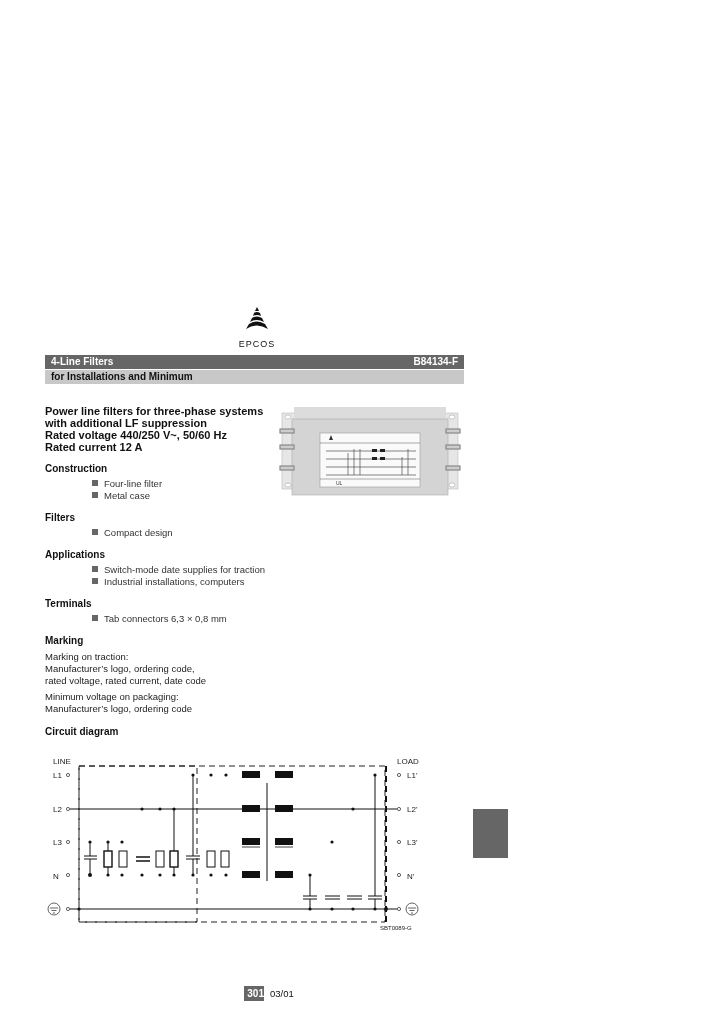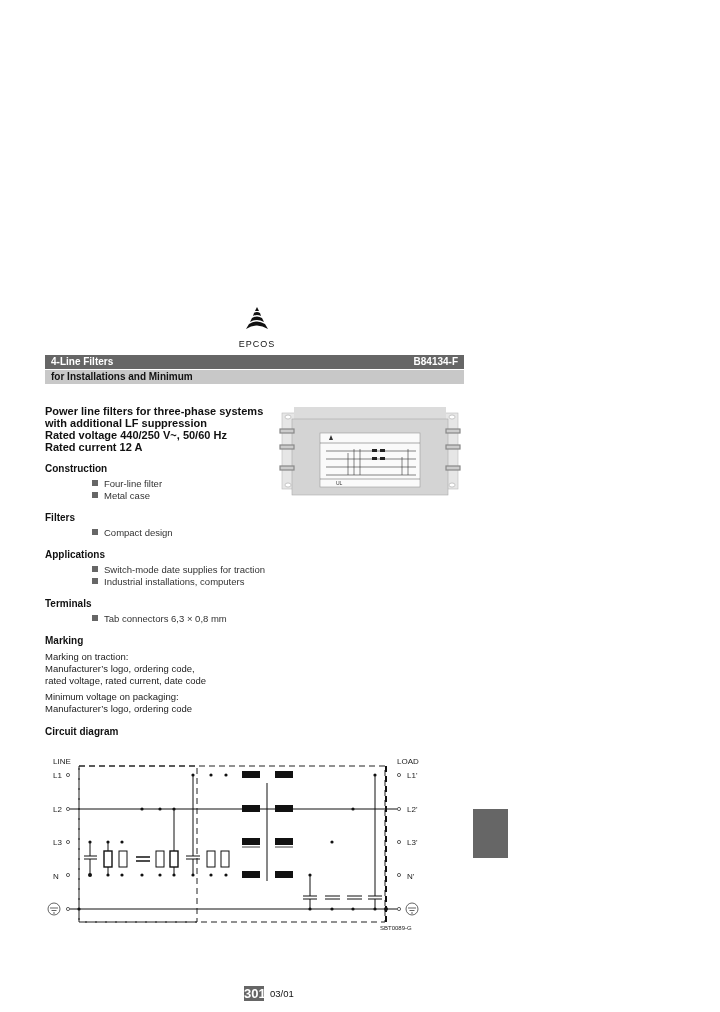--- a/index.html
+++ b/index.html
@@ -16,21 +16,21 @@
           font-weight:bold; font-size:10px; line-height:14px; }
   .hdr2 span { position:absolute; left:6px; }
   .intro { left:45px; top:405px; font-size:11px; font-weight:bold; line-height:12px; }
   .sec-h { font-size:10px; font-weight:bold; position:absolute; left:45px; }
   .bullet { position:absolute; left:45px; font-size:9.5px; line-height:12px; color:#333;margin-left:47px; }
   .bullet .sq { display:inline-block; width:6px; height:6px; background:#666; margin-right:6px; vertical-align:1px; }
   .para { position:absolute; left:45px; font-size:9.5px; line-height:12px; color:#222; }
   .product { left:276px; top:405px; width:188px; height:92px; }
   .sidetab { left:473px; top:809px; width:35px; height:49px; background:#666666; }
   .pgnum { left:244px; top:986px; width:20px; height:15px; background:#666666; color:#fff; font-weight:bold;
-           font-size:13px; line-height:15px; text-align:right; }
+           font-size:10px; line-height:15px; text-align:right; }
   .date { left:270px; top:986px; font-size:9.5px; line-height:15px; color:#111; }
   .circuit { left:40px; top:750px; width:400px; height:190px; }
   .cl { font-family:"Liberation Sans", sans-serif; font-size:8px; fill:#222; }
 </style>
 </head>
 <body>
 
 <div class="abs logo">
   <svg width="30" height="28" viewBox="0 0 30 28">
     <path d="M15 1 L17 5 L13 5 Z" fill="#111"></path>

